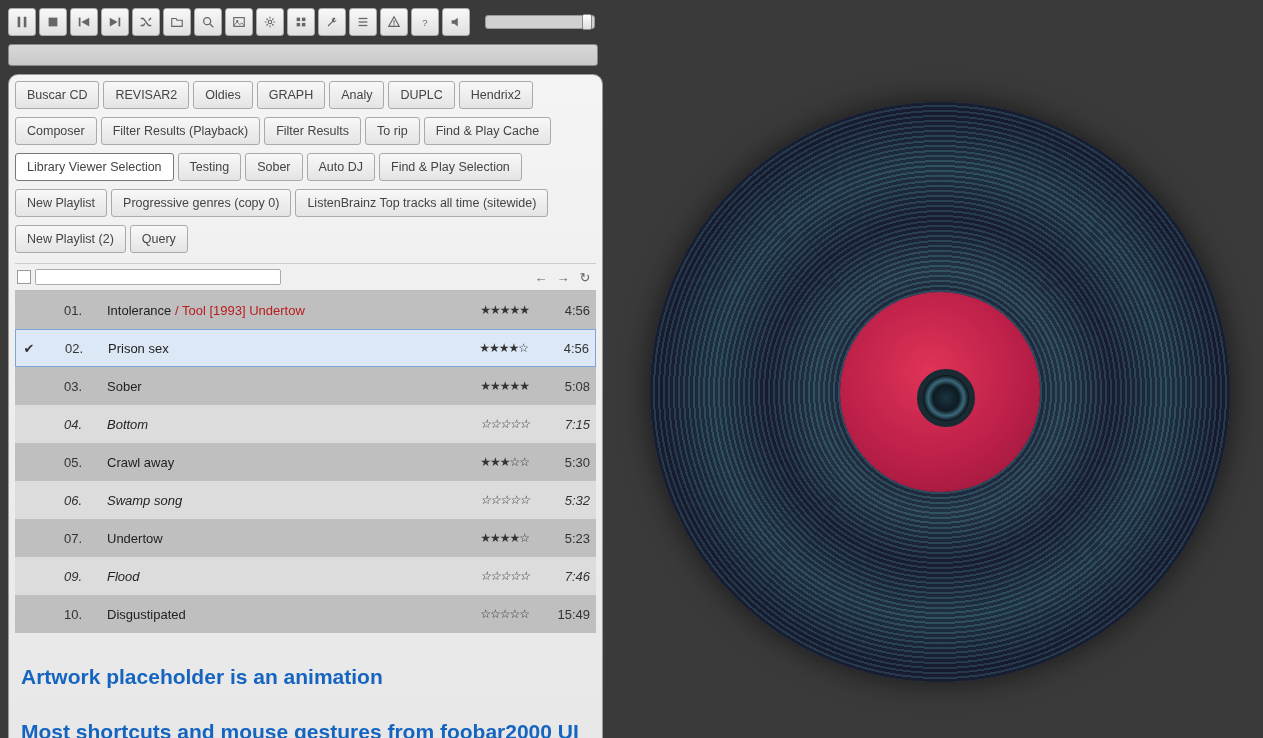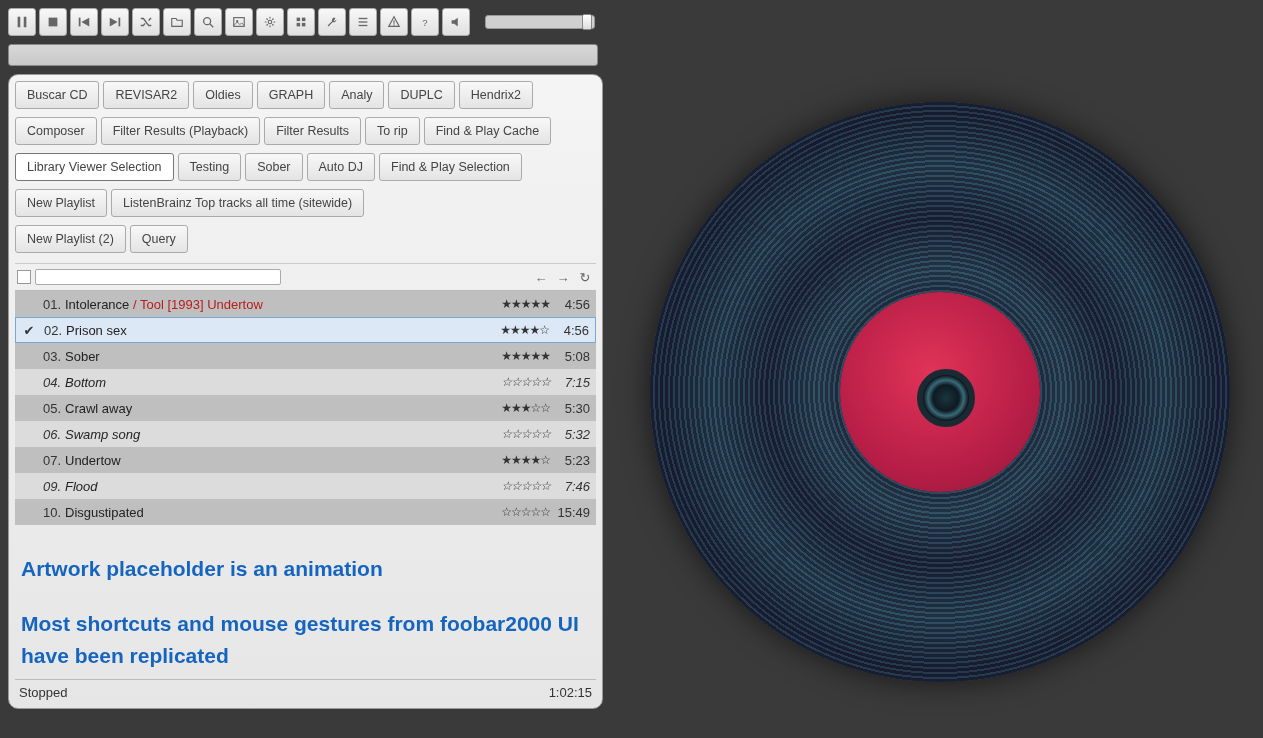--- a/index.html
+++ b/index.html
@@ -120,23 +120,24 @@
   display: flex; align-items:center; justify-content:center;
   cursor:pointer; color:#666;
   font-size: 13px;
 }
 .tracklist {
   border-top: 1px solid #bbb;
 }
 .track {
   display: flex;
   align-items: center;
-  height: 26px;
+  height: 38px;
   font-size: 13px;
   padding: 12px 4px;
+  gap: 21px;
 }
 .track.alt { background: #bfbfbf; }
 .track.even { background: #dcdcdc; font-style: italic; }
 .track.sel {
   background: #dce8f5;
   border: 1px solid #7aa7d6;
 }
 .tick { width: 18px; text-align:center; color:#333; }
 .tnum { width: 24px; text-align:right; color:#333; }
 .ttitle { flex:1; padding-left:4px; color:#222; white-space:nowrap; overflow:hidden; }
@@ -326,20 +327,21 @@
         <div class="tab">To rip</div>
         <div class="tab">Find &amp; Play Cache</div>
         <div style="flex-basis: 100%; height: 0px;"></div>
         <div class="tab active">Library Viewer Selection</div>
         <div class="tab">Testing</div>
         <div class="tab">Sober</div>
         <div class="tab">Auto DJ</div>
         <div class="tab">Find &amp; Play Selection</div>
         <div style="flex-basis: 100%; height: 0px;"></div>
         <div class="tab">New Playlist</div>
+        <div class="tab">Progressive genres (copy 0)</div>
         <div class="tab">ListenBrainz Top tracks all time (sitewide)</div>
         <div style="flex-basis: 100%; height: 0px;"></div>
         <div class="tab">New Playlist (2)</div>
         <div class="tab">Query</div>
         <div style="flex-basis: 100%; height: 0px;"></div>
       </div>
 
     <div class="filter-row">
       <div class="filter-check"></div>
       <div class="filter-input"></div>

